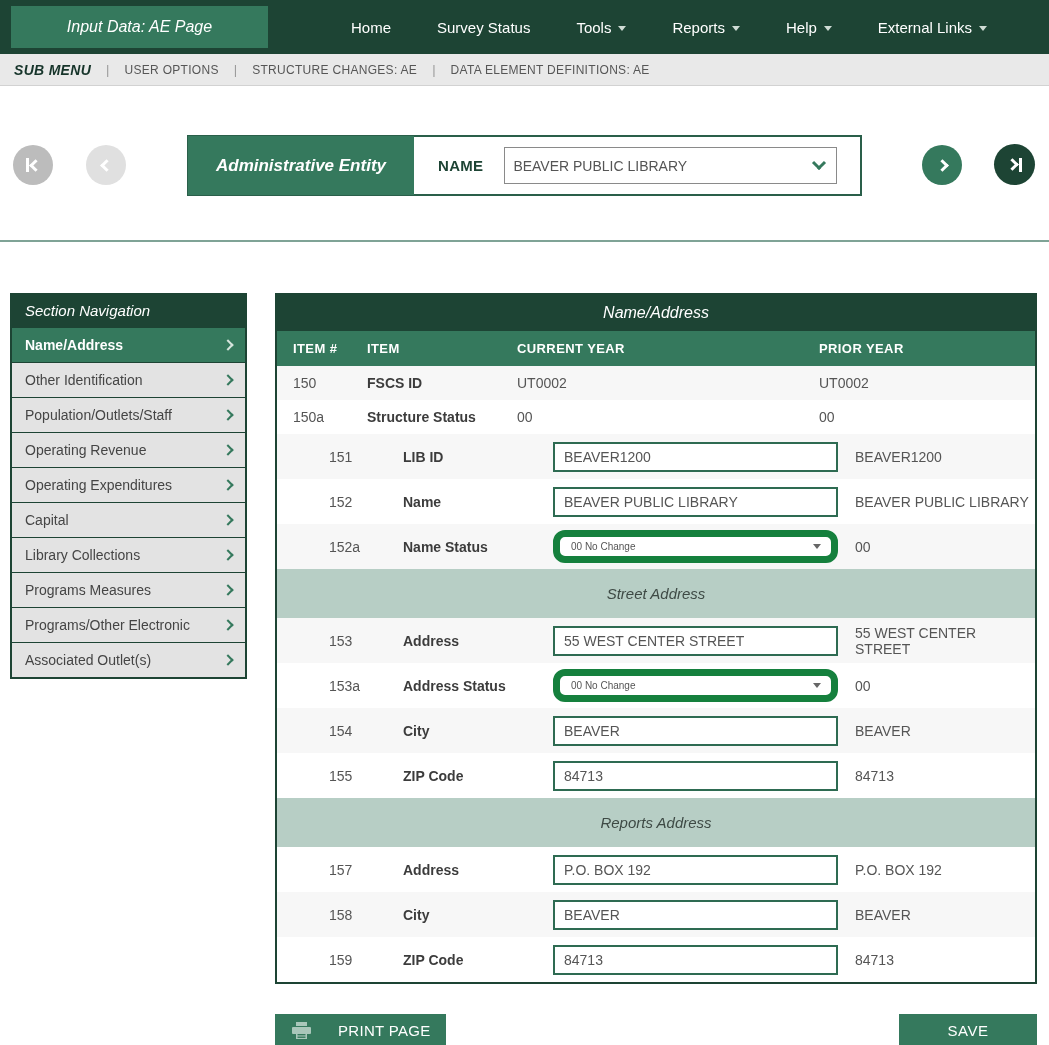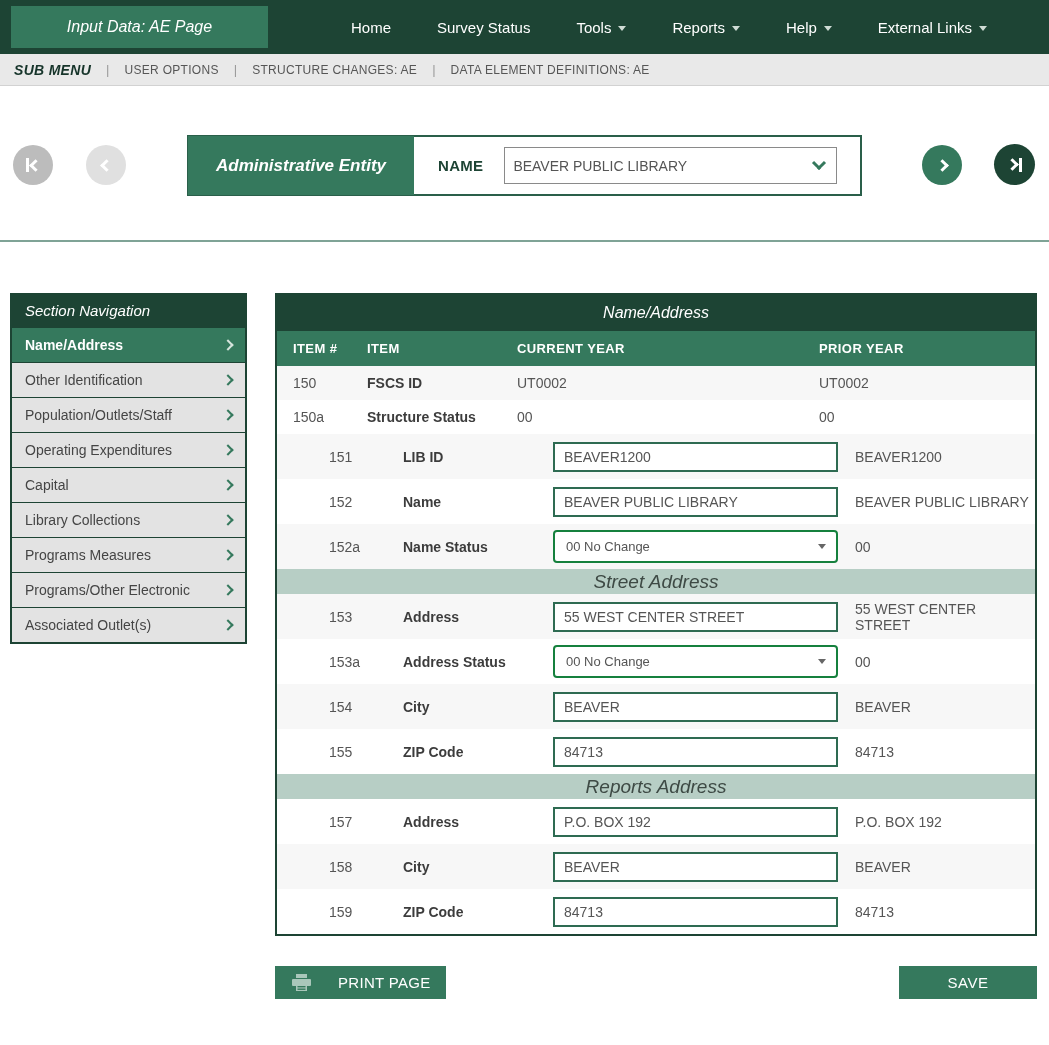--- a/index.html
+++ b/index.html
@@ -108,30 +108,30 @@
   .c-num  { width:90px; padding-left:16px; flex-shrink:0; }
   .c-item { width:150px; flex-shrink:0; }
   .c-cur  { width:302px; flex-shrink:0; }
   .c-prior{ flex:1; }
 
   .t-row { display:flex; align-items:center; min-height:34px; font-size:14px; color:#555; }
   .t-row.tall { min-height:45px;padding-left:36px; }
   .t-row.shade { background:#f7f7f7; }
   .t-row .c-item { font-weight:bold; color:#3c3c3c; }
   .section-row {
-    height:25px; background:#b7cec5; display:flex; align-items:center; justify-content:center;
-    font-style:italic; font-size:19px; color:#3e4a45;
+    height:49px; background:#b7cec5; display:flex; align-items:center; justify-content:center;
+    font-style:italic; font-size:15px; color:#3e4a45;
   }
   .cell-input {
     width:285px; height:30px; border:2px solid #2e6b52; background:#fff;
     font-family:"Liberation Sans", sans-serif; font-size:14px; color:#555; padding:0 9px;
   }
   .cell-select {
-    width:285px; height:33px; border:2px solid #15803d; border-radius:4px; background:#fff;
-    display:flex; align-items:center; padding:0 10px 0 11px; font-size:13px; color:#555; cursor:pointer;
+    width:285px; height:33px; border:7px solid #15803d; border-radius:12px; background:#fff;
+    display:flex; align-items:center; padding:0 10px 0 11px; font-size:10px; color:#555; cursor:pointer;
   }
   .cell-select .sel-caret {
     margin-left:auto; width:0; height:0;
     border-left:4px solid transparent; border-right:4px solid transparent;
     border-top:5px solid #666;
   }
 
   
   .bottom-bar { margin:30px 12px 0 275px; width:762px; display:flex; justify-content:space-between; }
   .print-btn {
@@ -222,20 +222,24 @@
     <div class="side-item active">
       <span>Name/Address</span>
         <span class="side-chev"></span>
     </div>
     <div class="side-item">
       <span>Other Identification</span>
         <span class="side-chev"></span>
     </div>
     <div class="side-item">
       <span>Population/Outlets/Staff</span>
+        <span class="side-chev"></span>
+    </div>
+    <div class="side-item">
+      <span>Operating Revenue</span>
         <span class="side-chev"></span>
     </div>
     <div class="side-item">
       <span>Operating Expenditures</span>
         <span class="side-chev"></span>
     </div>
     <div class="side-item">
       <span>Capital</span>
         <span class="side-chev"></span>
     </div>

